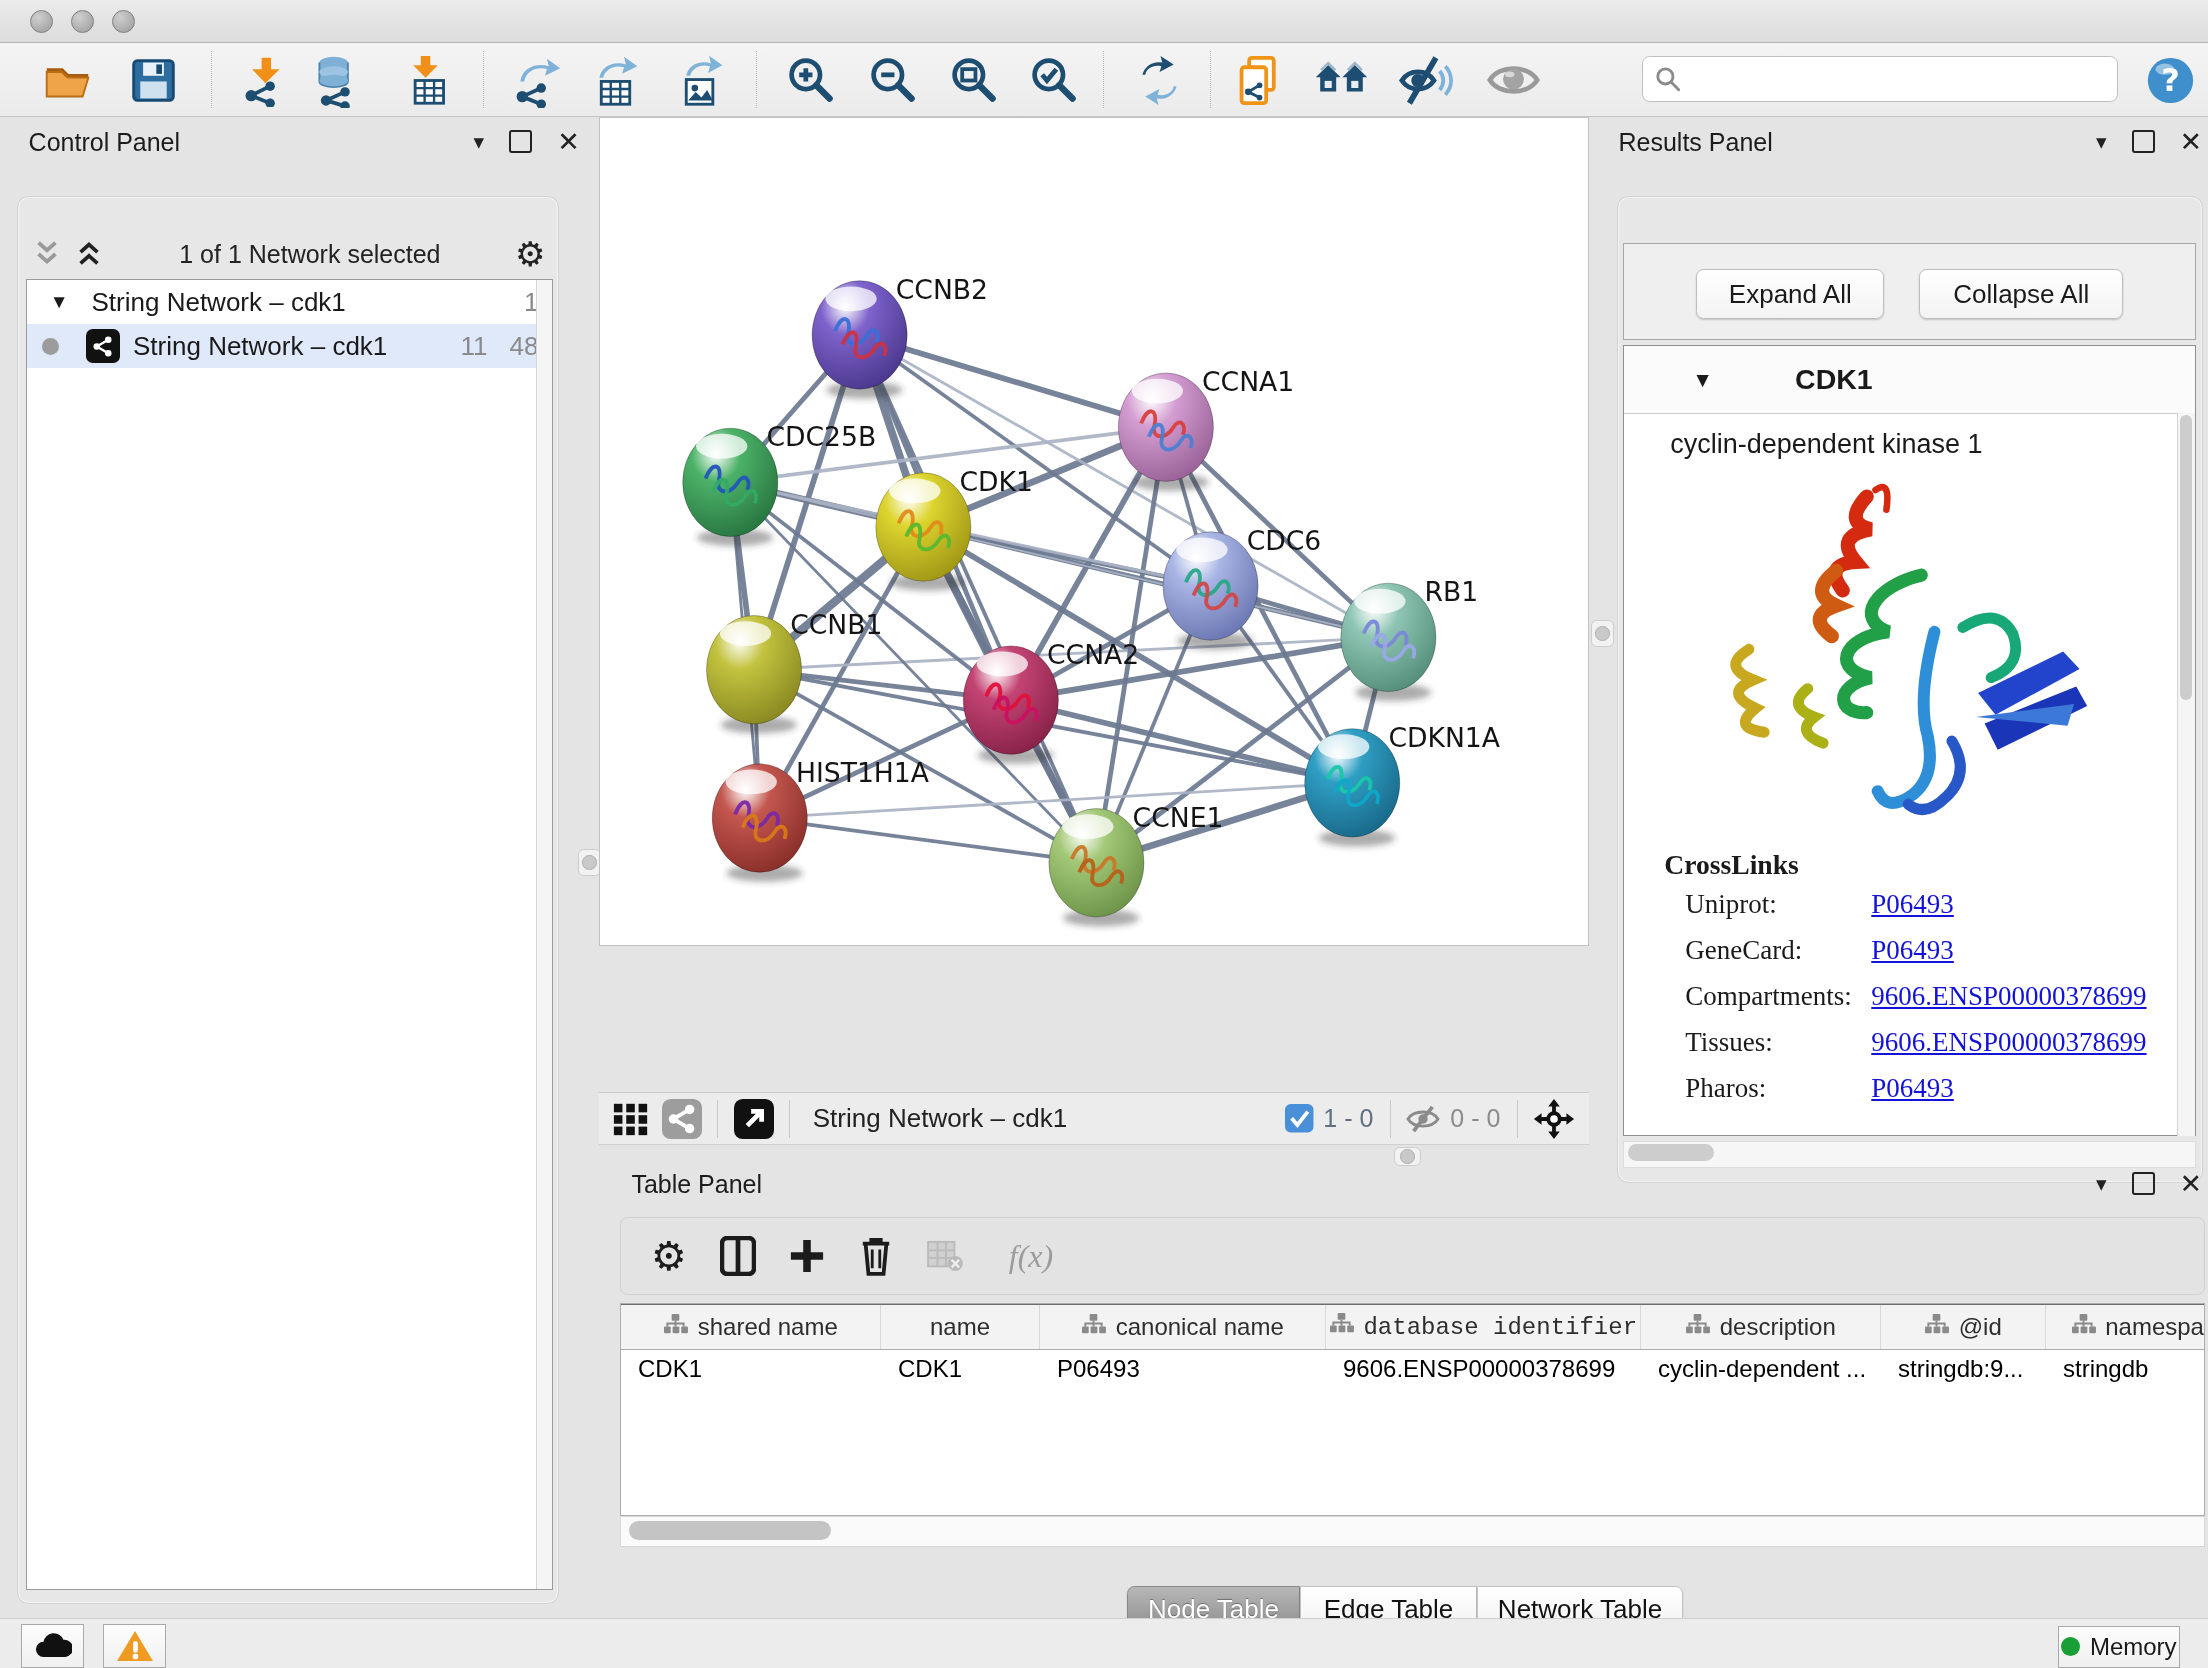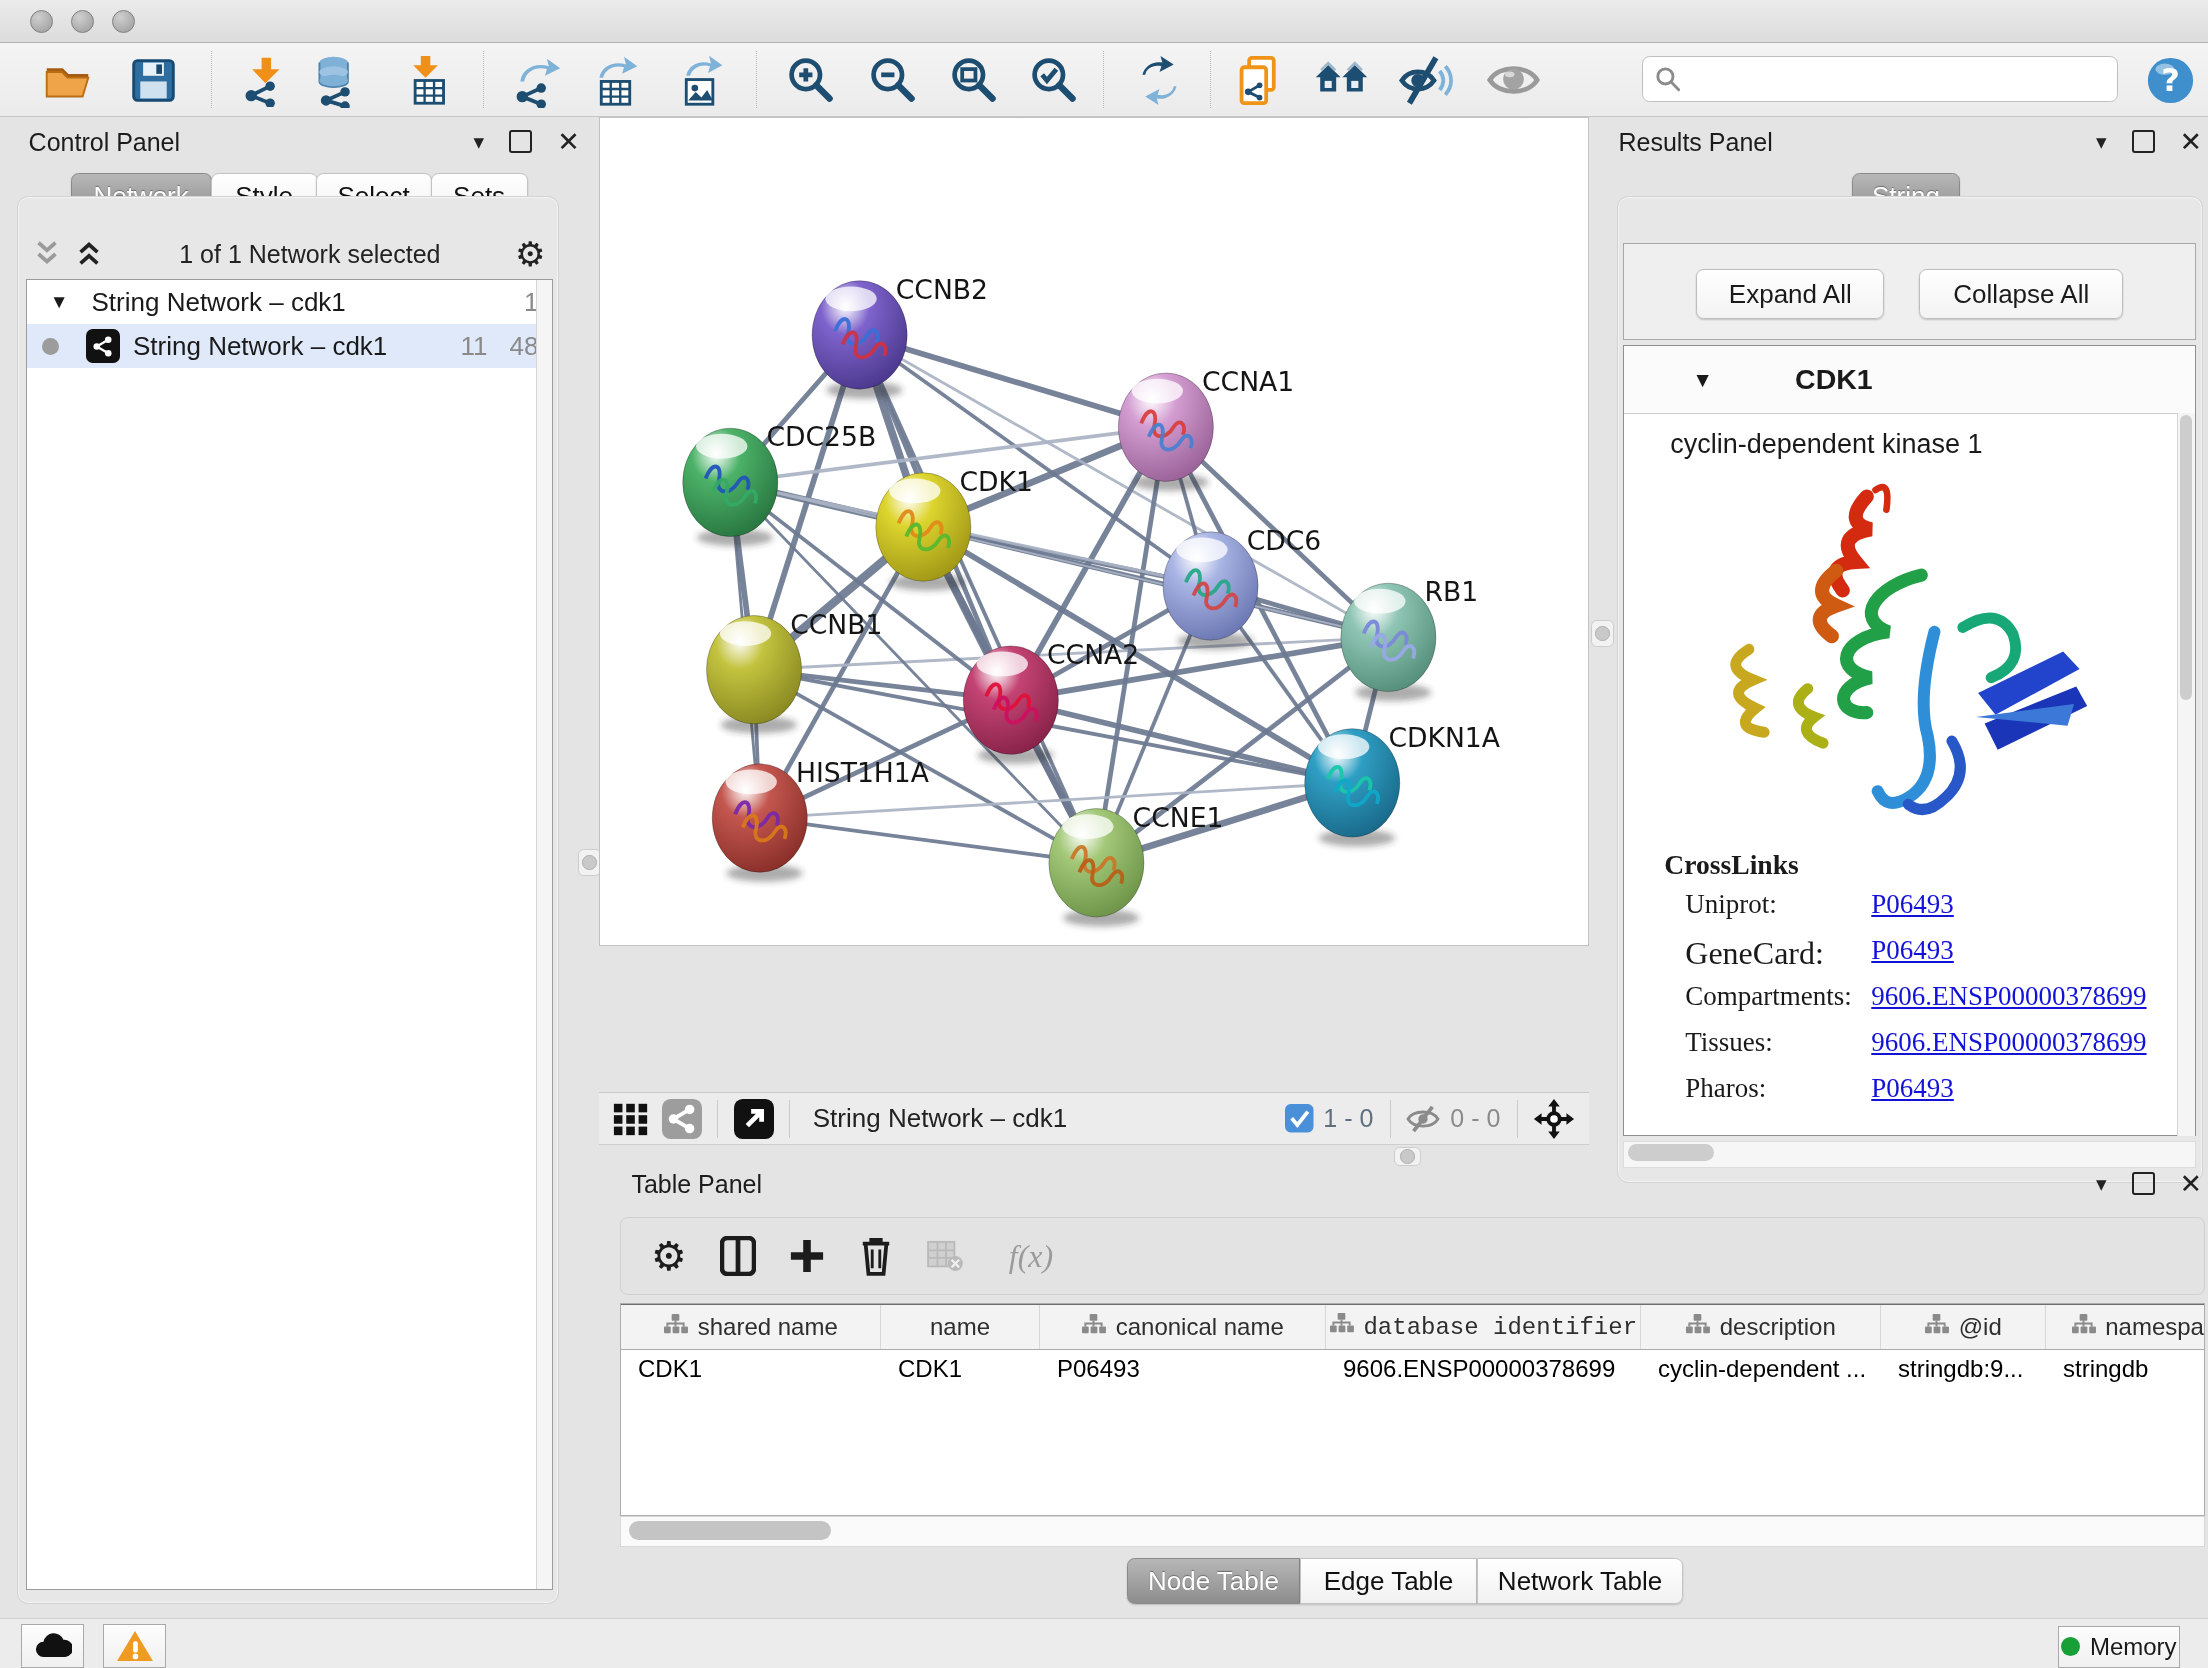--- a/index.html
+++ b/index.html
@@ -23,21 +23,21 @@
   .searchbox input{border:none;outline:none;font-size:25px;width:399px;background:transparent;
                    font-family:"Liberation Sans",sans-serif;}
   
   .ptitle{font-size:25px;color:#1c1c1c;}
   .pbtns{display:flex;gap:25px;align-items:center;font-size:23px;color:#222;}
   .pbtn-sq{width:19px;height:19px;border:2.9px solid #222;border-radius:2.9px;display:inline-block;}
   .pbtn-x{font-size:27px;font-weight:bold;}
   .pbtn-arr{font-size:21px;}
   .tab{height:46px;border:1px solid #c3c3c3;background:linear-gradient(#ffffff,#f1f1f1);
        display:flex;align-items:center;justify-content:center;font-size:26px;color:#111;
-       border-radius:7.6px;box-shadow:0 1px 1.9px rgba(0,0,0,.18);box-sizing:border-box;}
+       border-radius:7.6px;box-shadow:0 1px 1.9px rgba(0,0,0,.18);box-sizing:border-box;margin-top:28px;}
   .tab.active{background:linear-gradient(#b7b7b7,#8d8d8d);color:#fff;border-color:#8a8a8a;
        text-shadow:0 -1px 1px rgba(0,0,0,.35);}
   .roundbox{background:#e7e7e7;border:1px solid #d2d2d2;border-radius:11.4px;box-shadow:inset 0 0 0 1px #f4f4f4;}
   
   .cp-strip{display:flex;align-items:center;font-size:25px;color:#222;}
   .listbox{background:#fff;border:1px solid #9b9b9b;}
   .net-row{display:flex;align-items:center;font-size:26px;height:44px;box-sizing:border-box;}
   .net-row .cnt{color:#8a8a8a;}
   .rowsel{background:#dfe9fa;}
   .shareic{width:34px;height:34px;border-radius:6.7px;background:#111;display:flex;align-items:center;justify-content:center;}
@@ -590,21 +590,21 @@
         <path d="M258 236 L342 202 L352 220 L270 260 Z" fill="#1a35b8"></path>
         <path d="M250 230 l90 -12 -6 20 z" fill="#3c78d8"></path>
       </svg>
       <div class="serif" style="margin:9.5px 0 0 40px;font-size:27.6px;font-weight:bold">CrossLinks</div>
       <div style="margin:7.6px 0 0 61px">
         <div style="height:46px;display:flex">
             <span class="serif" style="width:186px;font-size:27px">Uniprot:</span>
             <a class="serif xlink" style="font-size:27px">P06493</a>
           </div>
         <div style="height:46px;display:flex">
-            <span class="serif" style="width:186px;font-size:32px">GeneCard:</span>
+            <span class="serif" style="width:186px;font-size:27px">GeneCard:</span>
             <a class="serif xlink" style="font-size:27px">P06493</a>
           </div>
         <div style="height:46px;display:flex">
             <span class="serif" style="width:186px;font-size:27px">Compartments:</span>
             <a class="serif xlink" style="font-size:27px">9606.ENSP00000378699</a>
           </div>
         <div style="height:46px;display:flex">
             <span class="serif" style="width:186px;font-size:27px">Tissues:</span>
             <a class="serif xlink" style="font-size:27px">9606.ENSP00000378699</a>
           </div>

